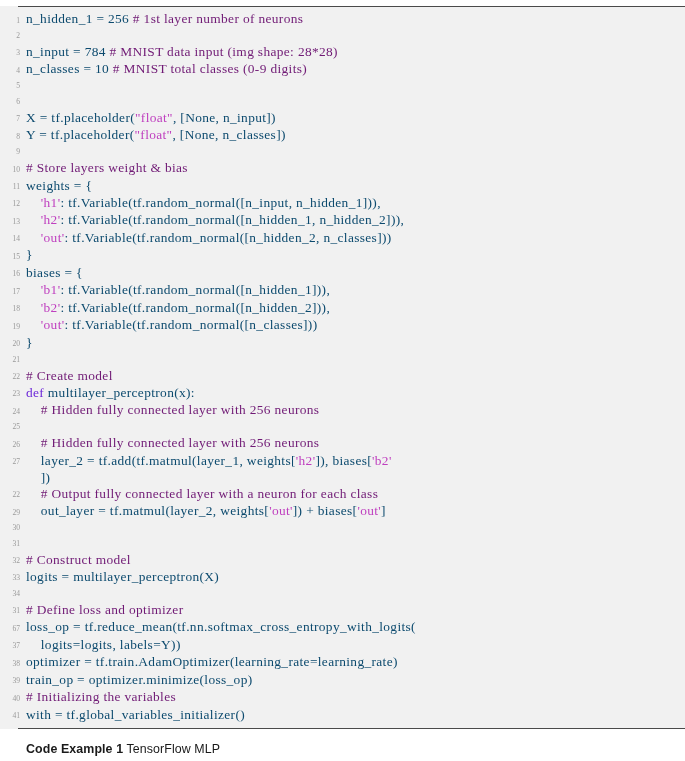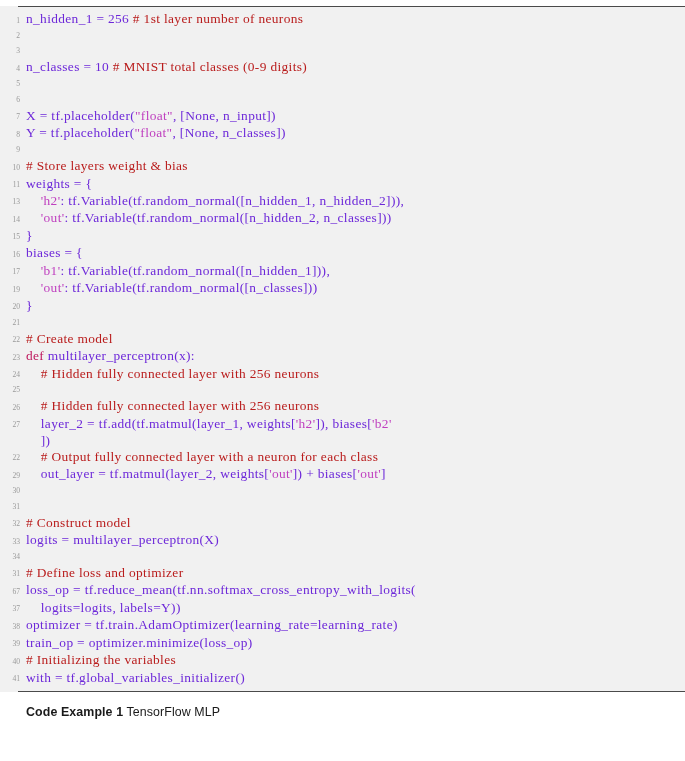--- a/index.html
+++ b/index.html
@@ -71,24 +71,24 @@
   }
 
   .src {
     flex: 1 1 auto;
     white-space: pre;
     letter-spacing: 0.35px;
     font-family: "Liberation Serif", "DejaVu Serif", serif;
   }
 
   
-  .tok-com { color: #b91c1c; font-family: Liberation Serif, serif; }
+  .tok-com { color: #701a75; font-family: Liberation Serif, serif; }
   .tok-str { color: #bf3fbf; }
-  .tok-kw  { color: #be185d; }
-  .tok-txt { color: #6d28d9; }
+  .tok-kw  { color: #6d28d9; }
+  .tok-txt { color: #0c4a6e; }
 
   
   #caption {
     margin: 13px 0 0 26px;
     font-family: "Liberation Sans", "DejaVu Sans", sans-serif;
     font-size: 12.4px;
     color: #1a1a1a;
     letter-spacing: 0.1px;
   }
   #caption-label {
@@ -101,34 +101,36 @@
 </head>
 <body>
 
 <div id="listing-figure">
 
   <div id="code-block">
     <hr class="rule" id="rule-top">
     <ol id="code-lines">
         <li class="code-line"><span class="ln">1</span><span class="src"><span class="tok-txt">n_hidden_1 = 256 </span><span class="tok-com"># 1st layer number of neurons</span></span></li>
         <li class="code-line"><span class="ln">2</span></li>
-        <li class="code-line"><span class="ln">3</span></li>
+        <li class="code-line"><span class="ln">3</span><span class="src"><span class="tok-txt">n_input = 784 </span><span class="tok-com"># MNIST data input (img shape: 28*28)</span></span></li>
         <li class="code-line"><span class="ln">4</span><span class="src"><span class="tok-txt">n_classes = 10 </span><span class="tok-com"># MNIST total classes (0-9 digits)</span></span></li>
         <li class="code-line"><span class="ln">5</span><span class="src"><span class="tok-txt"></span></span></li>
         <li class="code-line"><span class="ln">6</span></li>
         <li class="code-line"><span class="ln">7</span><span class="src"><span class="tok-txt">X = tf.placeholder(</span><span class="tok-str">"float"</span><span class="tok-txt">, [None, n_input])</span></span></li>
         <li class="code-line"><span class="ln">8</span><span class="src"><span class="tok-txt">Y = tf.placeholder(</span><span class="tok-str">"float"</span><span class="tok-txt">, [None, n_classes])</span></span></li>
         <li class="code-line"><span class="ln">9</span><span class="src"><span class="tok-txt"></span></span></li>
         <li class="code-line"><span class="ln">10</span><span class="src"><span class="tok-com"># Store layers weight &amp; bias</span></span></li>
         <li class="code-line"><span class="ln">11</span><span class="src"><span class="tok-txt">weights = {</span></span></li>
+        <li class="code-line"><span class="ln">12</span><span class="src"><span class="tok-txt">    </span><span class="tok-str">'h1'</span><span class="tok-txt">: tf.Variable(tf.random_normal([n_input, n_hidden_1])),</span></span></li>
         <li class="code-line"><span class="ln">13</span><span class="src"><span class="tok-txt">    </span><span class="tok-str">'h2'</span><span class="tok-txt">: tf.Variable(tf.random_normal([n_hidden_1, n_hidden_2])),</span></span></li>
         <li class="code-line"><span class="ln">14</span><span class="src"><span class="tok-txt">    </span><span class="tok-str">'out'</span><span class="tok-txt">: tf.Variable(tf.random_normal([n_hidden_2, n_classes]))</span></span></li>
         <li class="code-line"><span class="ln">15</span><span class="src"><span class="tok-txt">}</span></span></li>
         <li class="code-line"><span class="ln">16</span><span class="src"><span class="tok-txt">biases = {</span></span></li>
         <li class="code-line"><span class="ln">17</span><span class="src"><span class="tok-txt">    </span><span class="tok-str">'b1'</span><span class="tok-txt">: tf.Variable(tf.random_normal([n_hidden_1])),</span></span></li>
+        <li class="code-line"><span class="ln">18</span><span class="src"><span class="tok-txt">    </span><span class="tok-str">'b2'</span><span class="tok-txt">: tf.Variable(tf.random_normal([n_hidden_2])),</span></span></li>
         <li class="code-line"><span class="ln">19</span><span class="src"><span class="tok-txt">    </span><span class="tok-str">'out'</span><span class="tok-txt">: tf.Variable(tf.random_normal([n_classes]))</span></span></li>
         <li class="code-line"><span class="ln">20</span><span class="src"><span class="tok-txt">}</span></span></li>
         <li class="code-line"><span class="ln">21</span><span class="src"><span class="tok-txt"></span></span></li>
         <li class="code-line"><span class="ln">22</span><span class="src"><span class="tok-com"># Create model</span></span></li>
         <li class="code-line"><span class="ln">23</span><span class="src"><span class="tok-kw">def</span><span class="tok-txt"> multilayer_perceptron(x):</span></span></li>
         <li class="code-line"><span class="ln">24</span><span class="src"><span class="tok-txt">    </span><span class="tok-com"># Hidden fully connected layer with 256 neurons</span></span></li>
         <li class="code-line"><span class="ln">25</span></li>
         <li class="code-line"><span class="ln">26</span><span class="src"><span class="tok-txt">    </span><span class="tok-com"># Hidden fully connected layer with 256 neurons</span></span></li>
         <li class="code-line"><span class="ln">27</span><span class="src"><span class="tok-txt">    layer_2 = tf.add(tf.matmul(layer_1, weights[</span><span class="tok-str">'h2'</span><span class="tok-txt">]), biases[</span><span class="tok-str">'b2'</span></span></li>
         <li class="code-line"><span class="ln"></span><span class="src"><span class="tok-txt">    ])</span></span></li>

